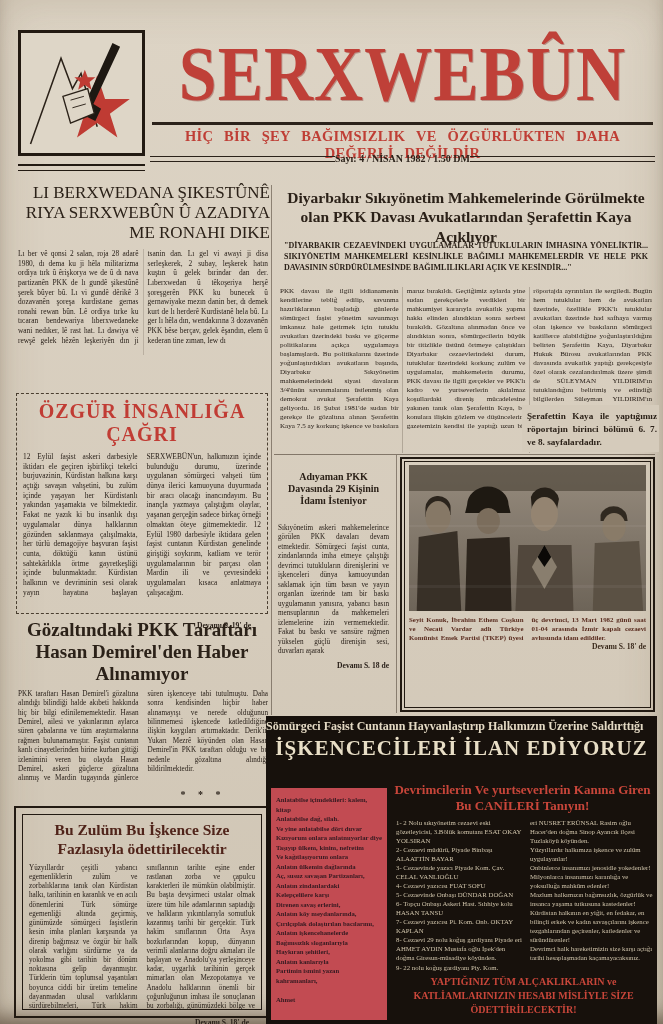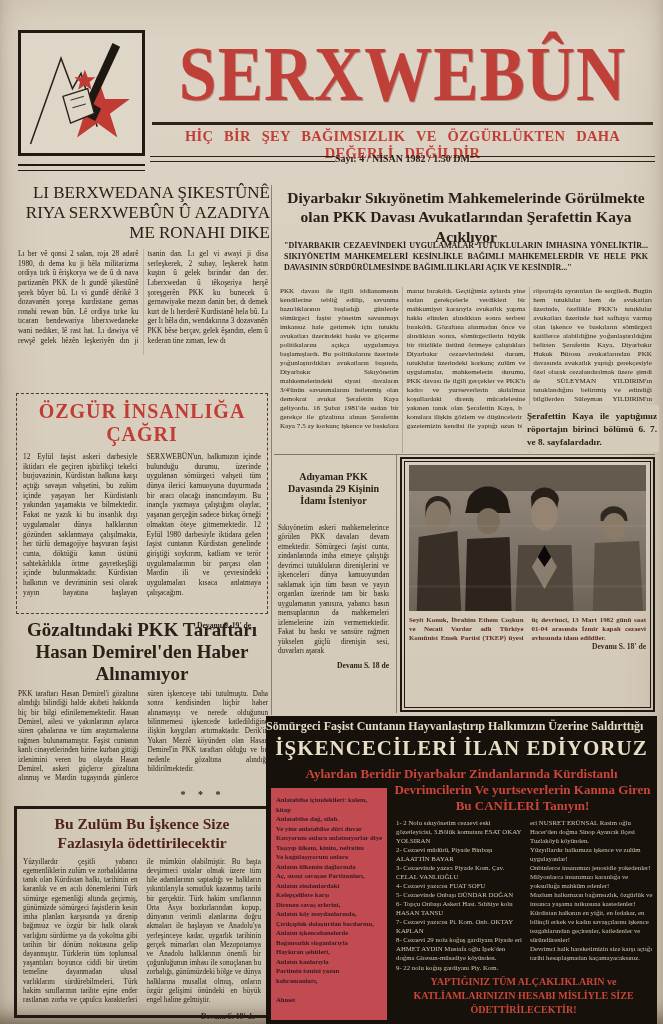--- a/index.html
+++ b/index.html
@@ -27,21 +27,21 @@
   .headline-berxwedan{position:absolute;left:16px;top:183px;width:254px;text-align:right;font-weight:normal;font-size:17px;line-height:1.18;color:#2b2118;}
   .body-berxwedan{position:absolute;left:18px;top:249px;width:250px;height:106px;column-count:2;column-gap:9px;column-rule:1px solid rgba(45,32,20,.18);font-size:7.4px;line-height:1.3;text-align:justify;overflow:hidden;}
   .kurdi-banner{position:absolute;left:16px;top:358px;width:252px;height:30px;background:#1b1510;border:2px solid #000;box-sizing:border-box;color:#e6ddc9;font-weight:bold;font-size:14px;line-height:26px;text-align:center;}
   .ozgur-box{position:absolute;left:16px;top:393px;width:252px;height:221px;border:1px dashed #4a3e30;padding:4px 6px;box-sizing:border-box;}
   .ozgur-title{text-align:center;color:#c13c34;font-weight:bold;font-size:20px;letter-spacing:1px;margin:2px 0 6px;}
   .ozgur-body{column-count:2;column-gap:9px;font-size:7.4px;line-height:1.31;text-align:justify;height:158px;overflow:hidden;}
   .ozgur-cont{text-align:right;font-weight:bold;font-size:7.6px;margin-top:11px;padding-right:10px;}
   .hasan-headline{position:absolute;left:16px;top:619px;width:252px;text-align:center;font-weight:bold;font-size:19px;line-height:1.16;color:#2b2118;}
   .hasan-body{position:absolute;left:18px;top:690px;width:250px;height:98px;column-count:2;column-gap:9px;font-size:7.2px;line-height:1.3;text-align:justify;overflow:hidden;}
   .hasan-stars{position:absolute;left:140px;top:789px;width:126px;text-align:center;font-weight:bold;font-size:10px;letter-spacing:5px;}
-  .zulum-box{position:absolute;left:14px;top:806px;width:256px;height:212px;border:2px solid #221a12;padding:0;box-sizing:border-box;}
+  .zulum-box{position:absolute;left:14px;top:806px;width:256px;height:212px;border:2px solid #221a12;padding:6px;box-sizing:border-box;}
   .zulum-inner{border:1px solid #221a12;height:100%;box-sizing:border-box;padding:4px 6px;}
   .zulum-title{text-align:center;font-weight:bold;font-size:15.5px;line-height:1.22;color:#50241a;margin:2px 0 5px;}
   .zulum-body{column-count:2;column-gap:9px;font-size:7.2px;line-height:1.28;text-align:justify;height:152px;overflow:hidden;}
   .zulum-cont{text-align:right;font-weight:bold;font-size:7.6px;margin-top:2px;padding-right:6px;}
   
   .kaya-headline{position:absolute;left:278px;top:188px;width:376px;text-align:center;font-weight:bold;font-size:15.5px;line-height:1.25;color:#2b2118;}
   .kaya-quote{position:absolute;left:284px;top:240px;width:364px;font-weight:bold;font-size:8px;line-height:1.4;text-align:justify;color:#2b2118;}
   .kaya-body{position:absolute;left:280px;top:287px;width:372px;height:166px;column-count:3;column-gap:8px;column-rule:1px solid rgba(45,32,20,.22);font-size:7.1px;line-height:1.27;text-align:justify;overflow:hidden;}
   .kaya-footer{position:absolute;left:522px;top:405px;width:130px;font-weight:bold;font-size:9.2px;line-height:1.4;background:#d5cbbb;padding:5px 2px 3px 5px;text-align:justify;color:#2b2118;}
   
@@ -161,21 +161,20 @@
         </svg>
       </div>
       <div class="cunta-caption">Seyit Konuk, İbrahim Ethem Coşkun ve Necati Vardar adlı Türkiye Komünist Emek Partisi (TKEP) üyesi üç devrimci, 13 Mart 1982 günü saat 01-04 arasında İzmir kapalı cezaevi avlusunda idam edildiler.</div>
       <div class="cunta-cont">Devamı S. 18' de</div>
     </div>
   </div>
 
   <div class="black-section">
     <div class="iskence-strip">Sömürgeci Faşist Cuntanın Hayvanlaştırıp Halkımızın Üzerine Saldırttığı</div>
     <div class="iskence-title">İŞKENCECİLERİ İLAN EDİYORUZ</div>
-    <div class="iskence-sub1">Aylardan Beridir Diyarbakır Zindanlarında Kürdistanlı</div>
     <div class="iskence-sub2">Devrimcilerin Ve yurtseverlerin Kanına Giren Bu CANİLERİ Tanıyın!</div>
     <div class="poem-box">Anlatabilse içimdekileri: kalem, kitap
 Anlatabilse dağ, silah.
 Ve yine anlatabilse dört duvar
 Kızıyorum onlara anlatmıyorlar diye
 Taşıyıp ülkem, kinim, nefretim
 Ve kağıtlaşıyorum onlara
 Anlatın ülkemin dağlarında
 Aç, susuz savaşan Partizanları,
 Anlatın zindanlardaki

